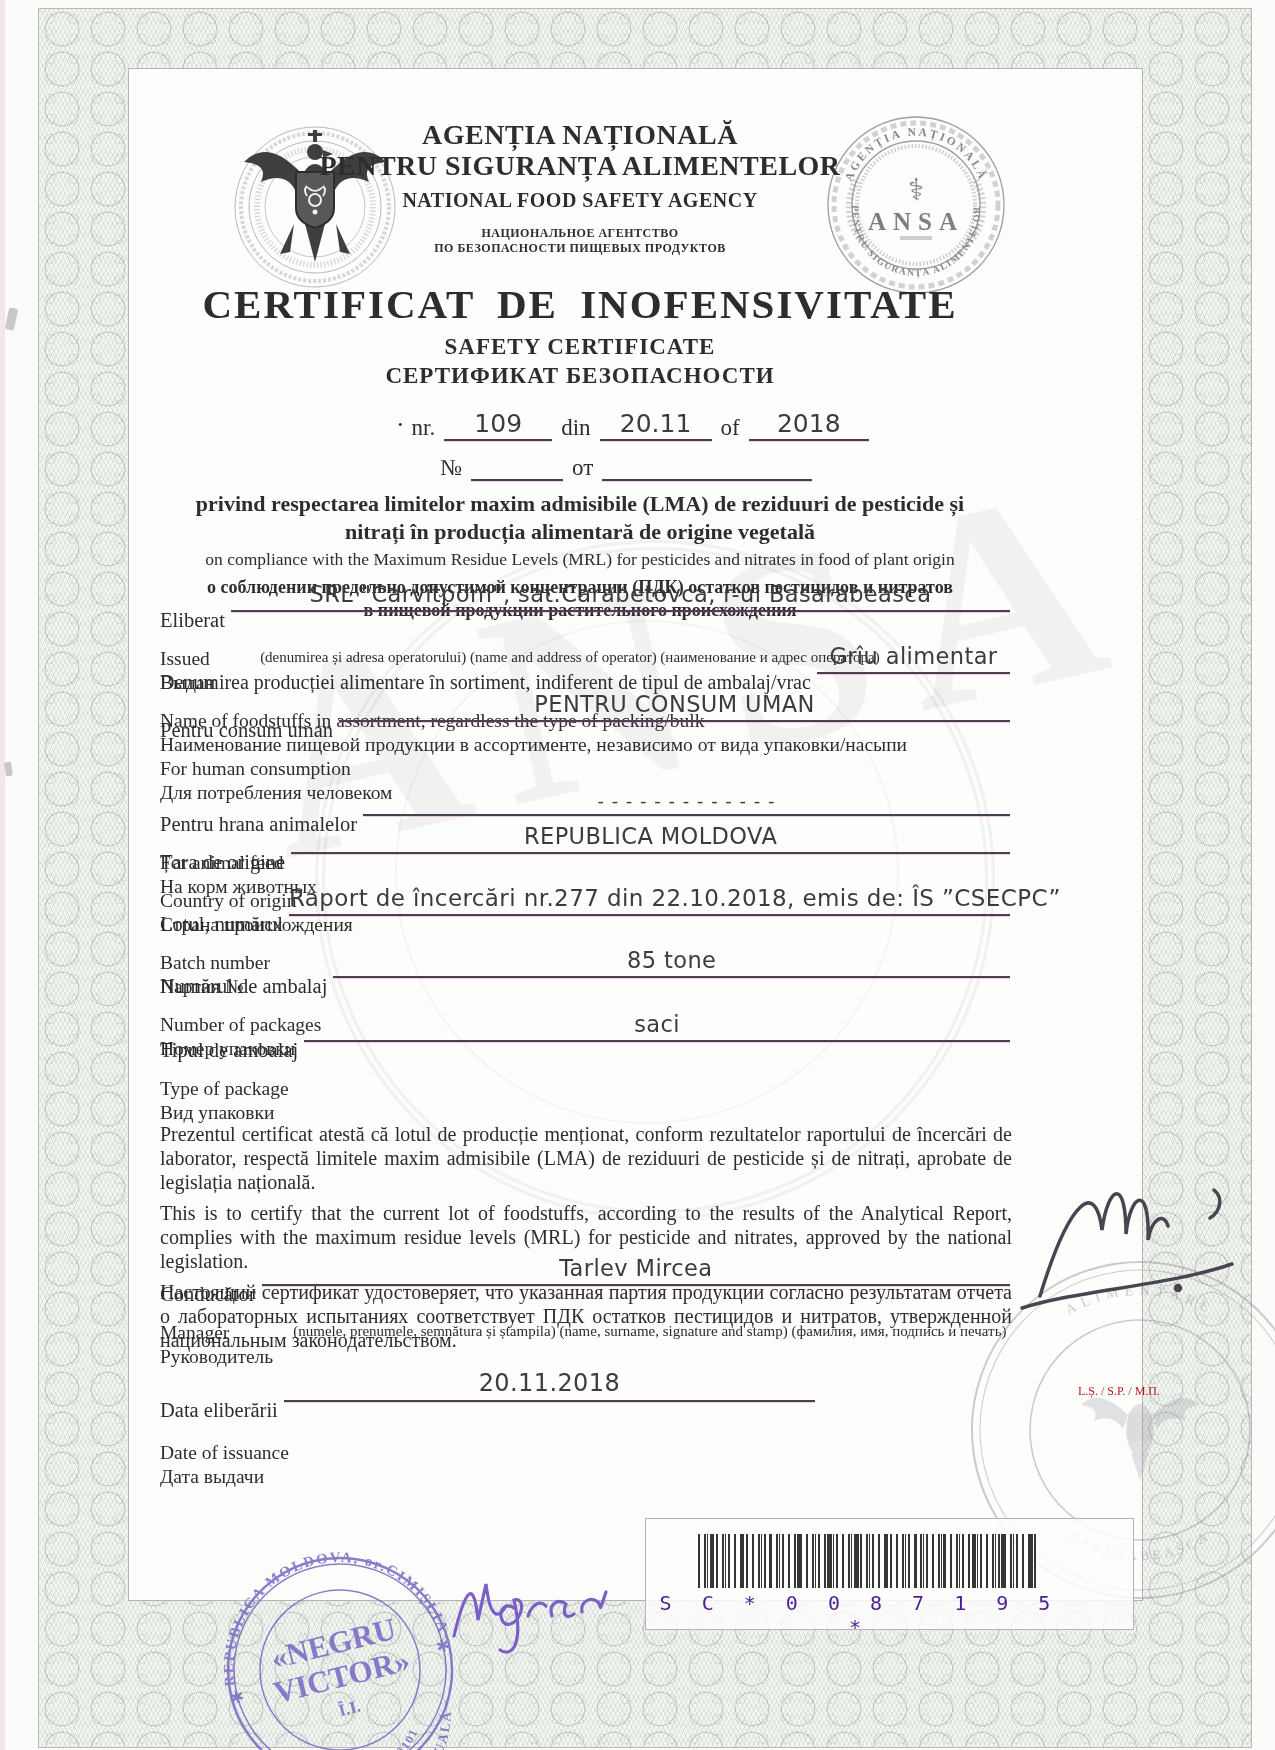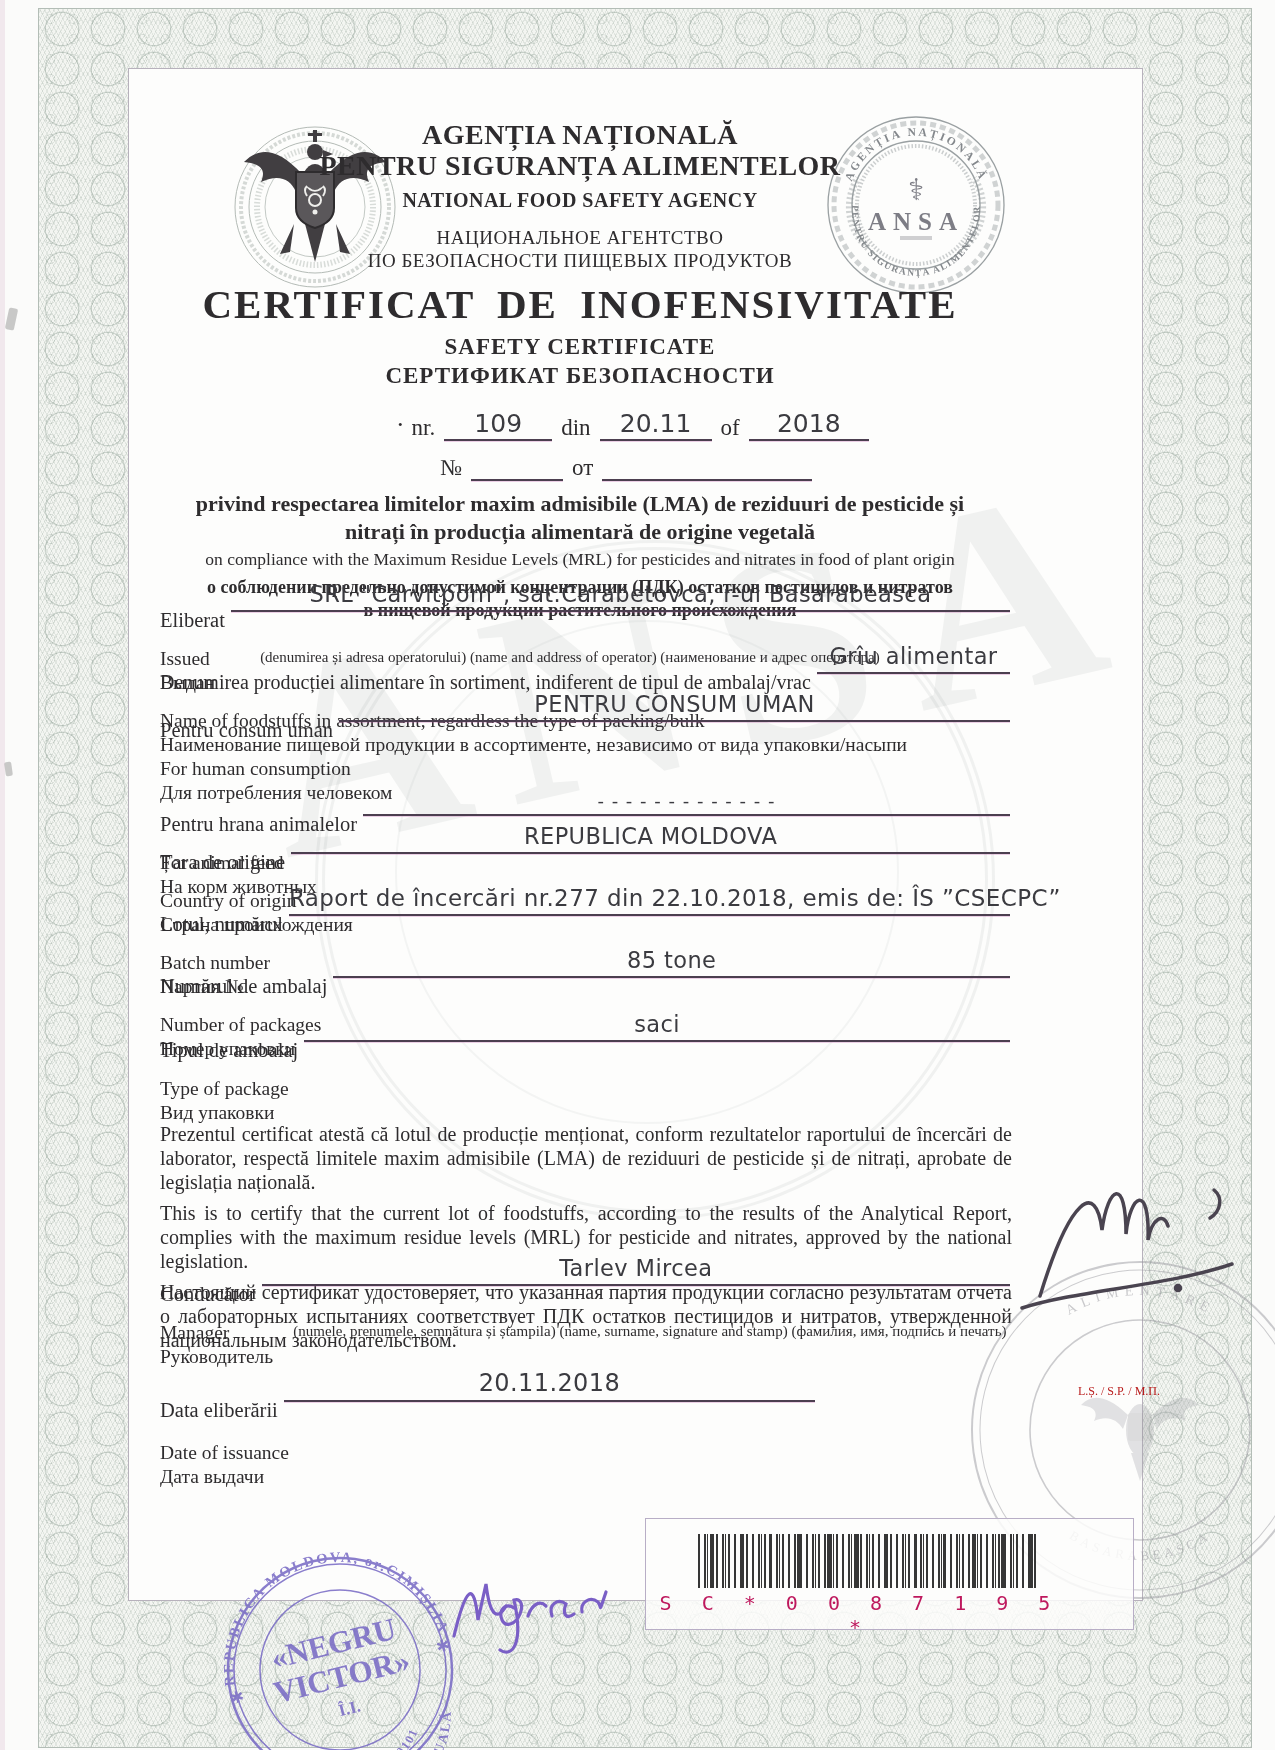--- a/index.html
+++ b/index.html
@@ -43,21 +43,21 @@
   }
   .wm-circle2{
     position:absolute;left:395px;top:620px;width:500px;height:500px;border-radius:50%;
     border:2px solid rgba(125,135,140,.08);
   }
 
   
   .center-col{position:absolute;left:150px;width:860px;text-align:center}
   .h-ro{font-size:28px;font-weight:bold;line-height:1.1;letter-spacing:.5px}
   .h-en{font-size:20px;font-weight:bold;margin-top:7px;letter-spacing:.5px}
-  .h-ru{font-size:19px;font-weight:normal;margin-top:15px;line-height:1.15;letter-spacing:.5px}
+  .h-ru{font-size:12px;font-weight:bold;margin-top:15px;line-height:1.15;letter-spacing:.5px}
   .t-ro{font-size:41px;font-weight:bold;letter-spacing:2px;word-spacing:10px}
   .t-en{font-size:23px;font-weight:bold;margin-top:6px;letter-spacing:1px}
   .t-ru{font-size:23px;font-weight:bold;margin-top:3px;letter-spacing:1px}
 
   
   .numrow{position:absolute;display:flex;align-items:flex-end;gap:9px;font-size:23px}
   .nlab{line-height:1;padding-bottom:2px}
   .bullet{font-size:13px;padding-bottom:8px}
   .nbox{border-bottom:2px solid #4c3f50;box-shadow:0 1px 0 rgba(190,90,170,.28);
         text-align:center;font-family:"DejaVu Sans",sans-serif;font-size:25px;color:#3b3b40;
@@ -90,21 +90,21 @@
 
   
   .bc-box{position:absolute;left:645px;top:1518px;width:487px;height:110px;
           border:1px solid #b8aec6;background:rgba(253,253,252,.85)}
   .bars{position:absolute;left:52px;top:15px;width:340px;height:54px;opacity:.88;
         background-image:
           repeating-linear-gradient(90deg,#1b1b1b 0 2px,rgba(0,0,0,0) 2px 6px),
           repeating-linear-gradient(90deg,#1b1b1b 0 1px,rgba(0,0,0,0) 1px 9px),
           repeating-linear-gradient(90deg,rgba(0,0,0,0) 0 13px,#1b1b1b 13px 16px,rgba(0,0,0,0) 16px 29px);}
   .bc-text{position:absolute;left:0;right:60px;top:72px;text-align:center;
-           font-family:"DejaVu Sans Mono",monospace;font-size:20px;letter-spacing:9px;color:#be185d}
+           font-family:"DejaVu Sans Mono",monospace;font-size:20px;letter-spacing:9px;color:#4c1d95}
 
   svg text{font-family:"Liberation Serif",serif}
 </style>
 </head>
 <body>
 
 <div class="edge-strip"></div>
 <div class="smudge" style="left:7px;top:308px;width:9px;height:22px;transform:rotate(12deg)"></div>
 <div class="smudge" style="left:5px;top:762px;width:7px;height:14px;transform:rotate(-8deg)"></div>
 

